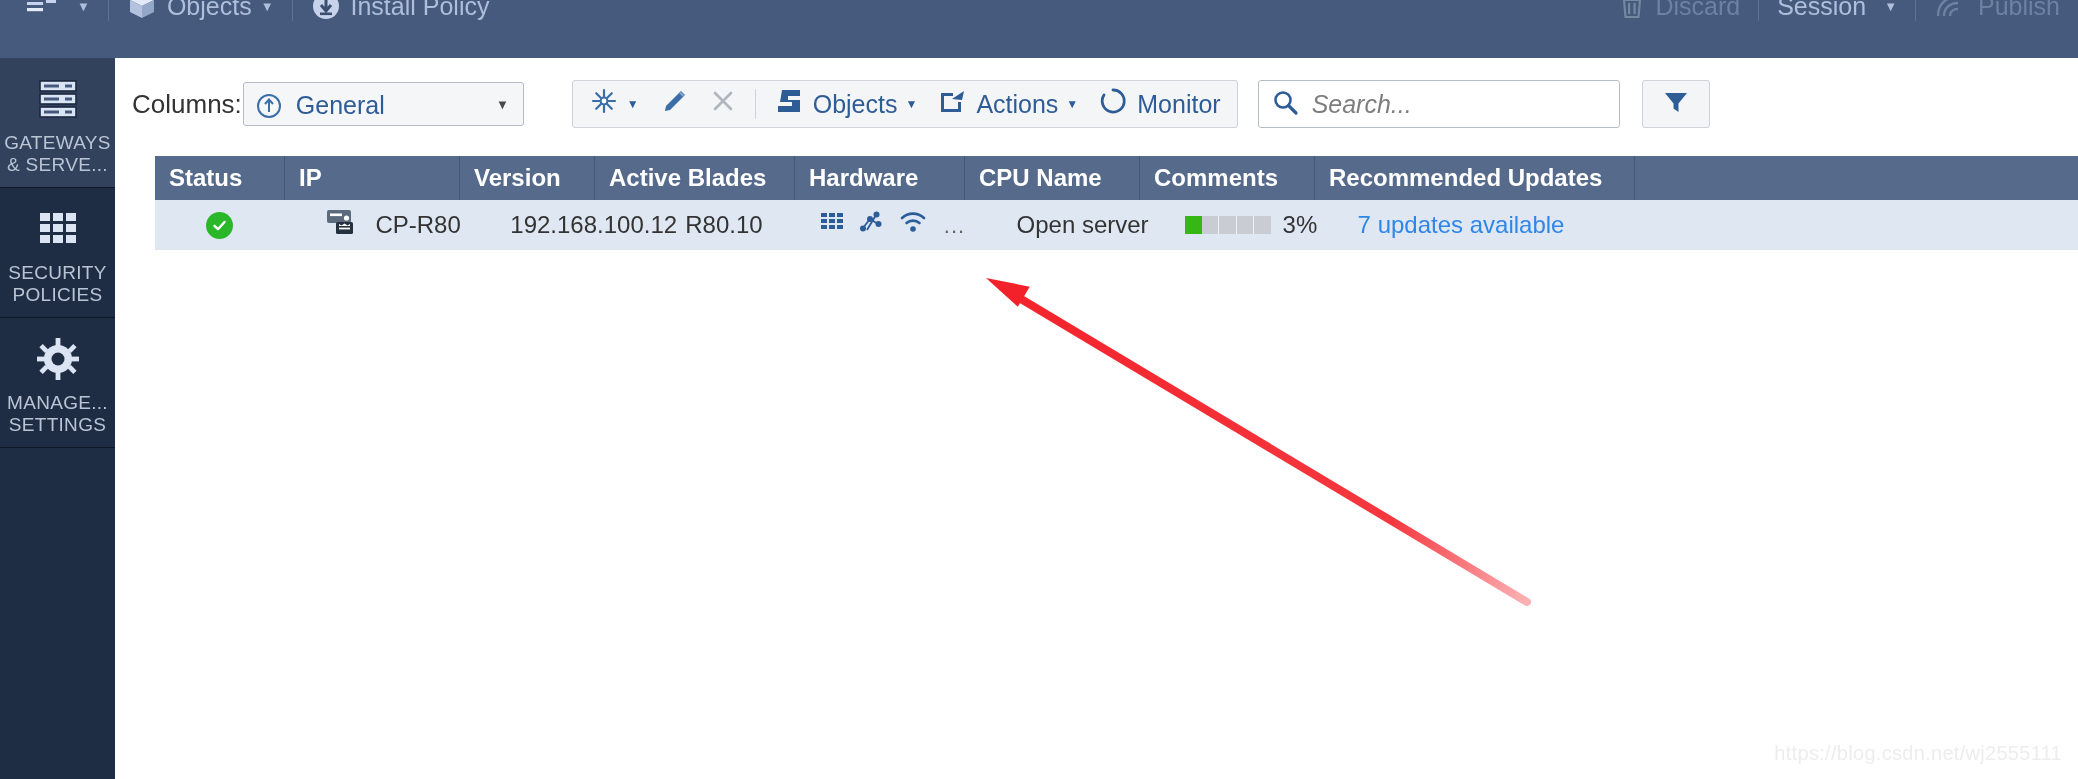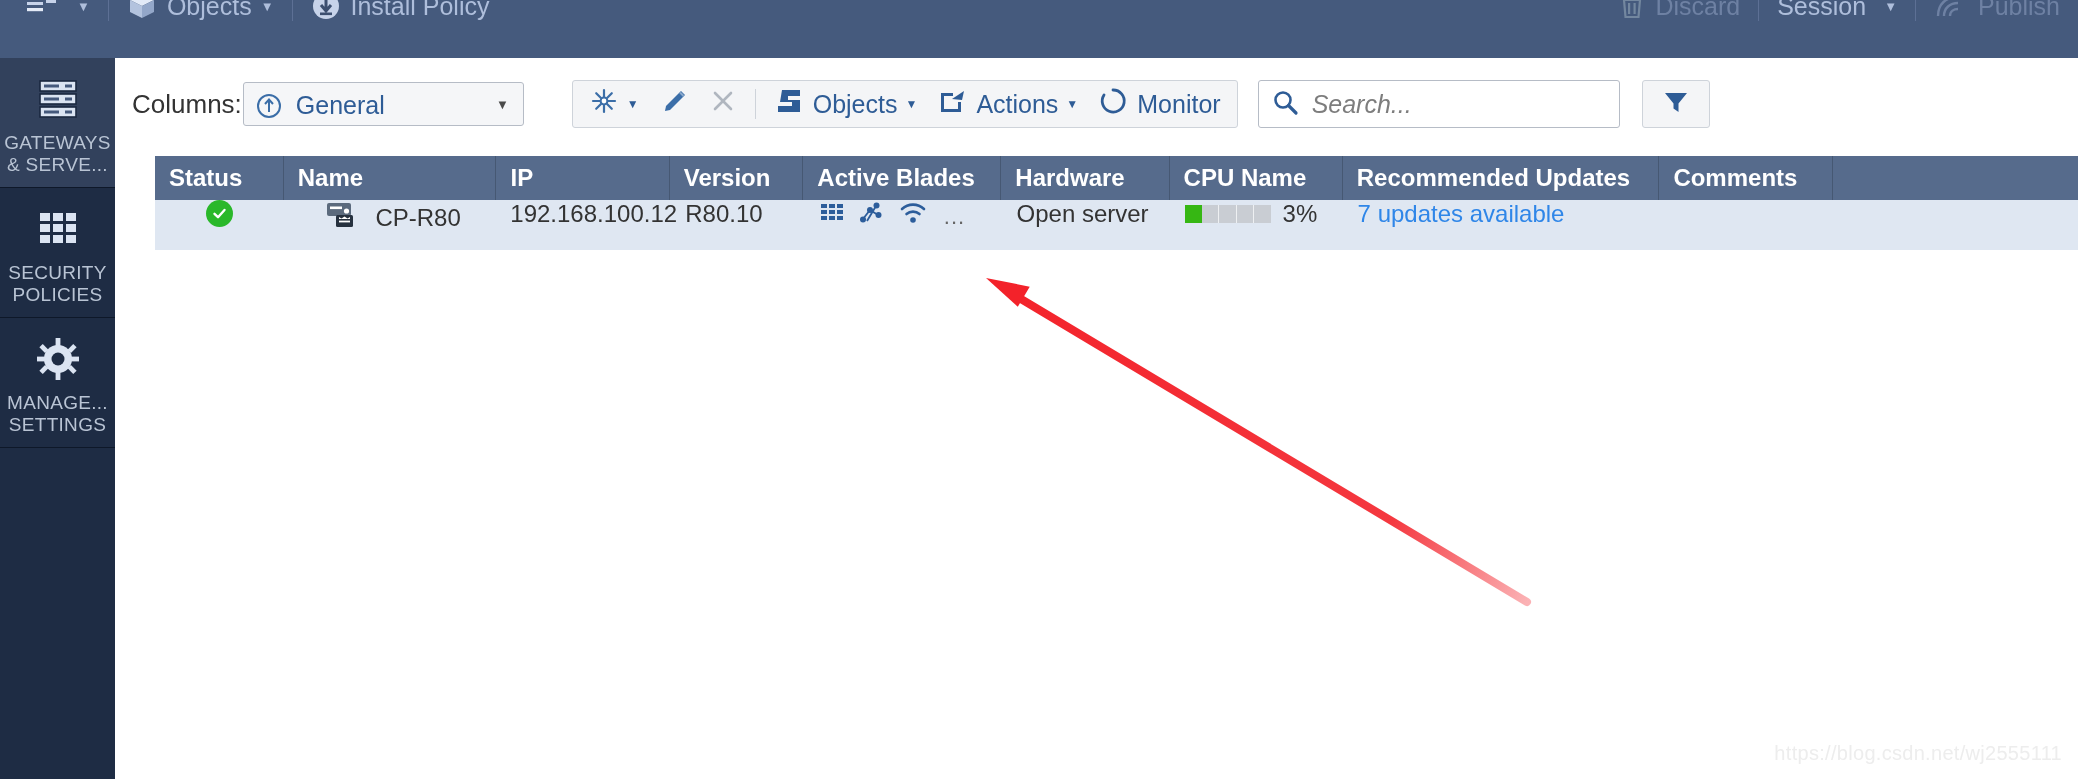--- a/index.html
+++ b/index.html
@@ -96,21 +96,21 @@
   }
 
   
   .table { position: absolute; left: 20px; top: 98px; width: 1943px; padding-left: 20px; }
   .thead { display: flex; height: 44px; background: #566b8c; }
   .th { color: #ffffff; font-size: 24px; font-weight: bold;
         display: flex; align-items: center; padding-left: 14px;
         border-right: 1px solid #465873; height: 44px; }
   .th:last-child { border-right: 0; }
   .trow { display: flex; height: 50px; background: #dfe7f2; }
-  .td { display: flex; align-items: flex-start; height: 50px; font-size: 24px;
+  .td { display: flex; align-items: center; height: 50px; font-size: 24px;
         color: #333; padding-left: 14px; }
   .td.center { justify-content: center; padding-left: 0; }
   .link { color: #2f86e8; font-size: 24px; }
 
   .statusdot { width: 27px; height: 27px; border-radius: 50%; background: #2ab82a;
                display:flex; align-items:center; justify-content:center; }
   .gwname { display: flex; align-items: center; }
   .gwname .nm { margin-left: 16px; font-size: 24px; color: #333; }
   .blades { display: flex; align-items: center; gap: 13px; }
   .blade-more { color: #666; font-size: 22px; margin-left: 4px;
@@ -392,28 +392,27 @@
           <svg width="28" height="28" viewBox="0 0 28 28">
             <path d="M3 5 L25 5 L16.5 15.5 L16.5 24 L11.5 20.5 L11.5 15.5 Z" fill="#2e5c96"></path>
           </svg>
         </span>
       </div>
     </div>
 
     <div class="table">
       <div class="thead">
         <div class="th" style="width:130px">Status</div>
-        <div class="th" style="width:215px">Name</div>
         <div class="th" style="width:175px">IP</div>
         <div class="th" style="width:135px">Version</div>
         <div class="th" style="width:200px">Active Blades</div>
         <div class="th" style="width:170px">Hardware</div>
         <div class="th" style="width:175px">CPU Name</div>
+        <div class="th" style="width:175px">Comments</div>
         <div class="th" style="width:320px">Recommended Updates</div>
-        <div class="th" style="width:175px">Comments</div>
         <div class="th" style="width:248px"></div>
       </div>
 
       <div class="trow">
 
         <div class="td center" style="width:130px">
           <span class="statusdot">
             <svg width="17" height="17" viewBox="0 0 17 17">
               <path d="M3.5 8.8 L7 12.2 L13.5 5" fill="none" stroke="#ffffff" stroke-width="2.4" stroke-linecap="round" stroke-linejoin="round"></path>
             </svg>

